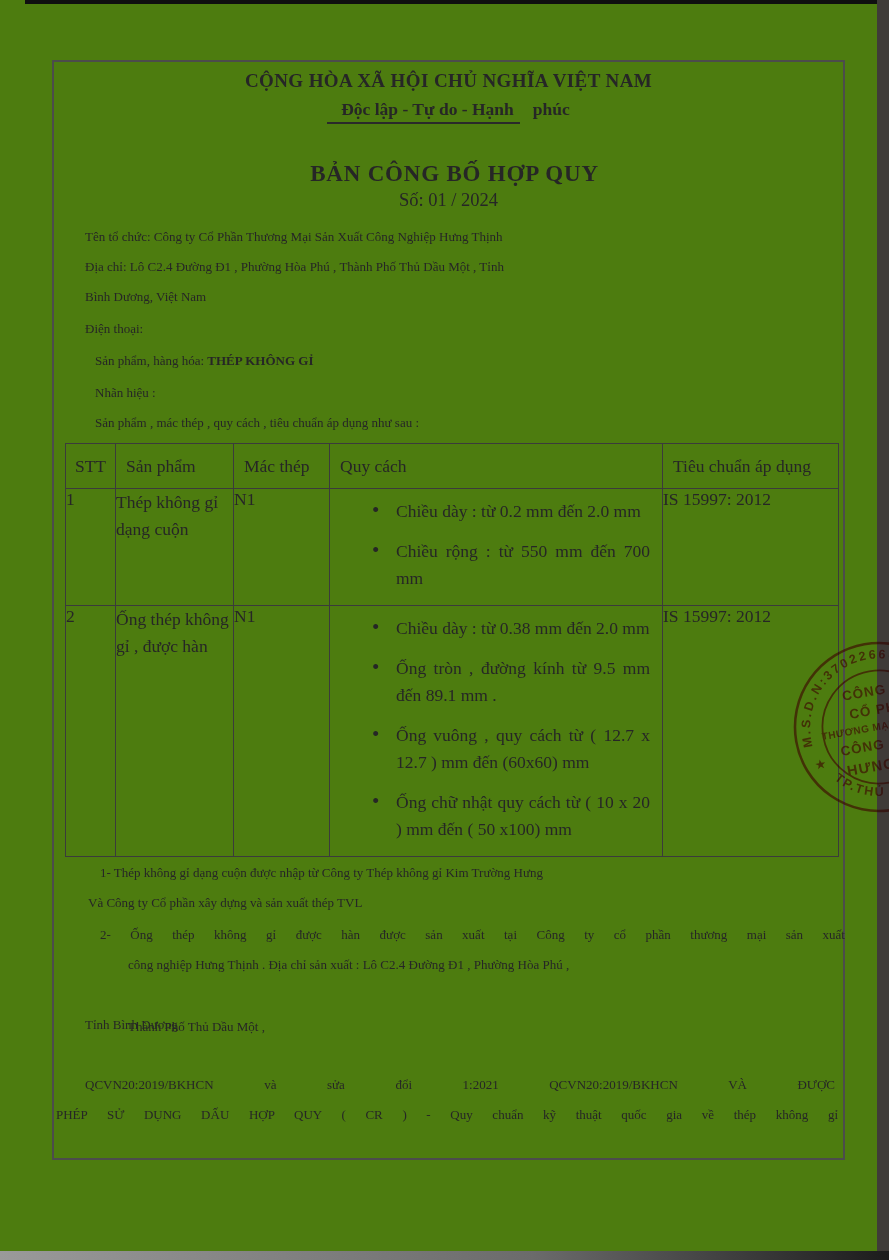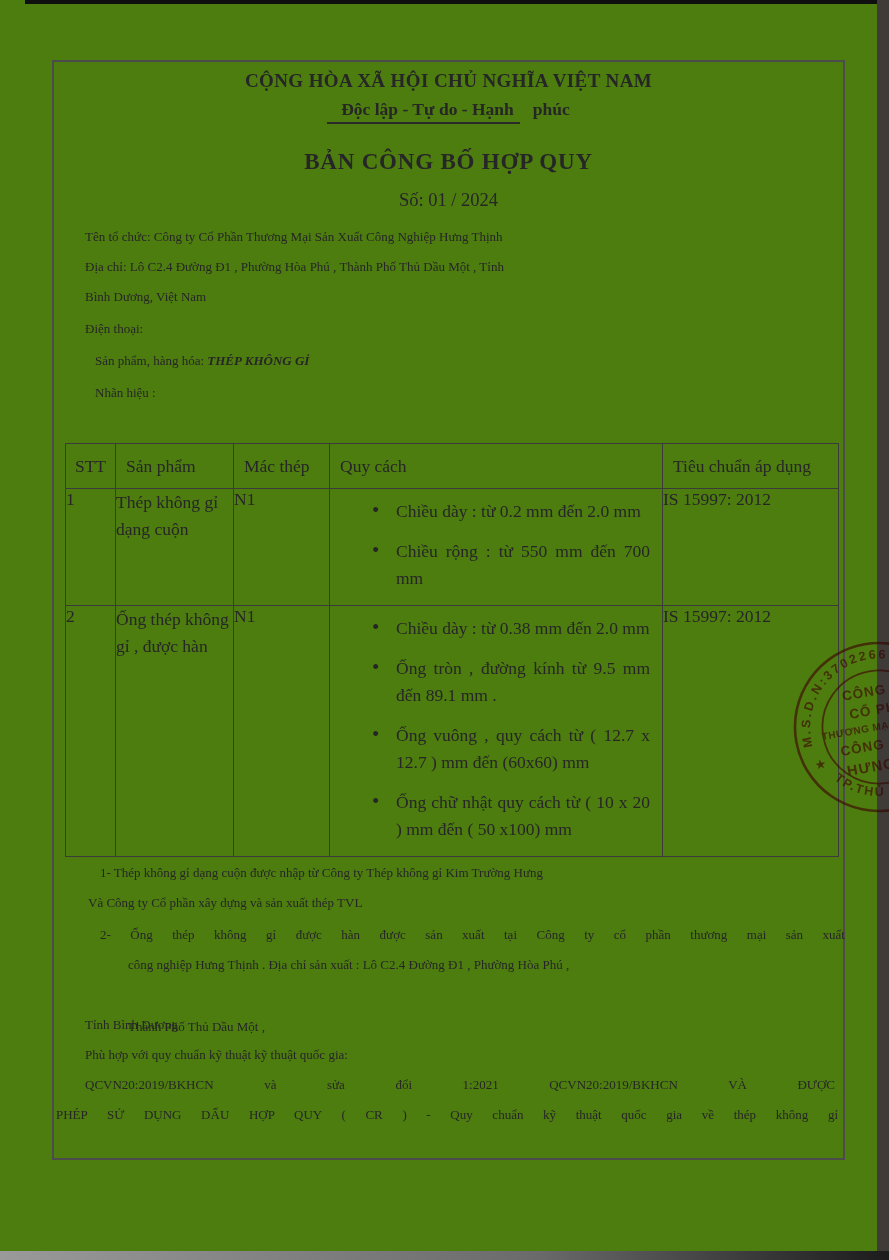--- a/index.html
+++ b/index.html
@@ -16,24 +16,24 @@
   .scan-top{left:25px;top:0;width:864px;height:4px;background:#0f0f0f;}
   .scan-right{left:877px;top:0;width:12px;height:1260px;background:#3f3b38;}
   .scan-bottom{left:0;top:1251px;width:889px;height:9px;background:linear-gradient(to right,#9a9a9a,#6b6b6b 60%,#1c1c1c);}
   
   .frame{left:52px;top:60px;width:793px;height:1100px;border:2px solid #4c4c4c;box-sizing:border-box;}
   .centered{left:52px;width:793px;text-align:center;}
   .nat-header{top:70px;font-weight:bold;font-size:19px;letter-spacing:.4px;}
   .motto{top:99px;font-weight:bold;font-size:17.5px;}
   .motto .u{border-bottom:2px solid #2a2a2a;padding:0 6px 3px 14px;}
   .motto .tail{margin-left:13px;}
-  .doc-title{top:149px;font-weight:bold;font-size:23px;letter-spacing:.8px;}
+  .doc-title{top:161px;font-weight:bold;font-size:23px;letter-spacing:.8px;padding-left:6px;}
   .doc-number{top:190px;font-size:18.5px;}
   .bodyline{font-size:13px;line-height:25px;white-space:nowrap;}
-  .bold{font-weight:bold;font-style:italic;}
+  .bold{font-weight:bold;}
   
   .conf-table{border-collapse:collapse;table-layout:fixed;width:773px;font-size:17.5px;}
   .conf-table td,.conf-table th{border:1.6px solid #3b3b3b;vertical-align:top;padding:0;font-weight:normal;text-align:left;}
   .conf-table th{vertical-align:middle;height:44px;padding-left:10px;}
   .conf-table th.c{text-align:center;padding-left:0;}
   .cell-stt{text-align:center;padding-top:10px;}
   .cell-sp{padding:9px 8px 0 10px;text-align:justify;line-height:27px;}
   .cell-mt{text-align:center;padding-top:10px;}
   .cell-tc{padding:10px 6px 0 9px;}
   .qc-list{list-style:none;margin:4px 0 0 0;padding:0 12px 0 42px;}
@@ -68,20 +68,21 @@
 
   <div class="abs bodyline" style="left:85px;top:224px;">Tên tổ chức: Công ty Cổ Phần Thương Mại Sản Xuất Công Nghiệp Hưng Thịnh</div>
   <div class="abs bodyline" style="left:85px;top:254px;">Địa chỉ: Lô C2.4 Đường Đ1 , Phường Hòa Phú , Thành Phố Thủ Dầu Một , Tỉnh</div>
   <div class="abs bodyline" style="left:85px;top:284px;">Bình Dương, Việt Nam</div>
   <div class="abs bodyline" style="left:85px;top:316px;">Điện thoại:</div>
 
   <div class="abs bodyline" style="left:95px;top:348px;">
     <span>Sản phẩm, hàng hóa: </span><span class="bold">THÉP KHÔNG GỈ</span>
   </div>
   <div class="abs bodyline" style="left:95px;top:380px;">Nhãn hiệu :</div>
+  <div class="abs bodyline" style="left:95px;top:410px;">Sản phẩm , mác thép , quy cách , tiêu chuẩn áp dụng như sau :</div>
 
   <div class="abs" style="left:65px;top:443px;">
     <table class="conf-table">
       <colgroup>
         <col style="width:50px">
           <col style="width:118px">
           <col style="width:96px">
           <col style="width:333px">
           <col style="width:176px">
       </colgroup>
@@ -124,21 +125,20 @@
   </div>
 
   <div class="abs bodyline" style="left:100px;top:860px;">1- Thép không gỉ dạng cuộn được nhập từ Công ty Thép không gỉ Kim Trường Hưng</div>
   <div class="abs bodyline" style="left:88px;top:890px;">Và Công ty Cổ phần xây dựng và sản xuất thép TVL</div>
 
   <div class="abs bodyline just" style="left:100px;top:922px;width:745px;">2- Ống thép không gỉ được hàn được sản xuất tại Công ty cổ phần thương mại sản xuất</div>
   <div class="abs bodyline" style="left:128px;top:952px;">công nghiệp Hưng Thịnh . Địa chỉ sản xuất : Lô C2.4 Đường Đ1 , Phường Hòa Phú ,</div>
   <div class="abs bodyline" style="left:128px;top:982px;margin-top:32px;">Thành Phố Thủ Dầu Một ,</div>
 
   <div class="abs bodyline" style="left:85px;top:1012px;">Tỉnh Bình Dương</div>
-  <div class="abs bodyline" style="left:85px;top:1042px;">Phù hợp với quy chuẩn kỹ thuật kỹ thuật quốc gia:</div>
   <div class="abs bodyline just" style="left:85px;top:1072px;width:750px;">QCVN20:2019/BKHCN và sửa đổi 1:2021 QCVN20:2019/BKHCN VÀ ĐƯỢC</div>
   <div class="abs bodyline just" style="left:56px;top:1102px;width:782px;">PHÉP SỬ DỤNG DẤU HỢP QUY ( CR ) - Quy chuẩn kỹ thuật quốc gia về thép không gỉ</div>
 
   <svg class="abs stamp" width="320" height="320" viewBox="0 0 320 320">
     <g transform="rotate(-10 160 160)">
       <defs>
         <path id="arcTop" d="M 92.5 174.3 A 69 69 0 0 1 227.5 145.7"></path>
         <path id="arcBot" d="M 103.5 199.6 A 69 69 0 0 0 216.5 199.6"></path>
       </defs>
       <circle cx="160" cy="160" r="84" stroke-width="2.6"></circle>

